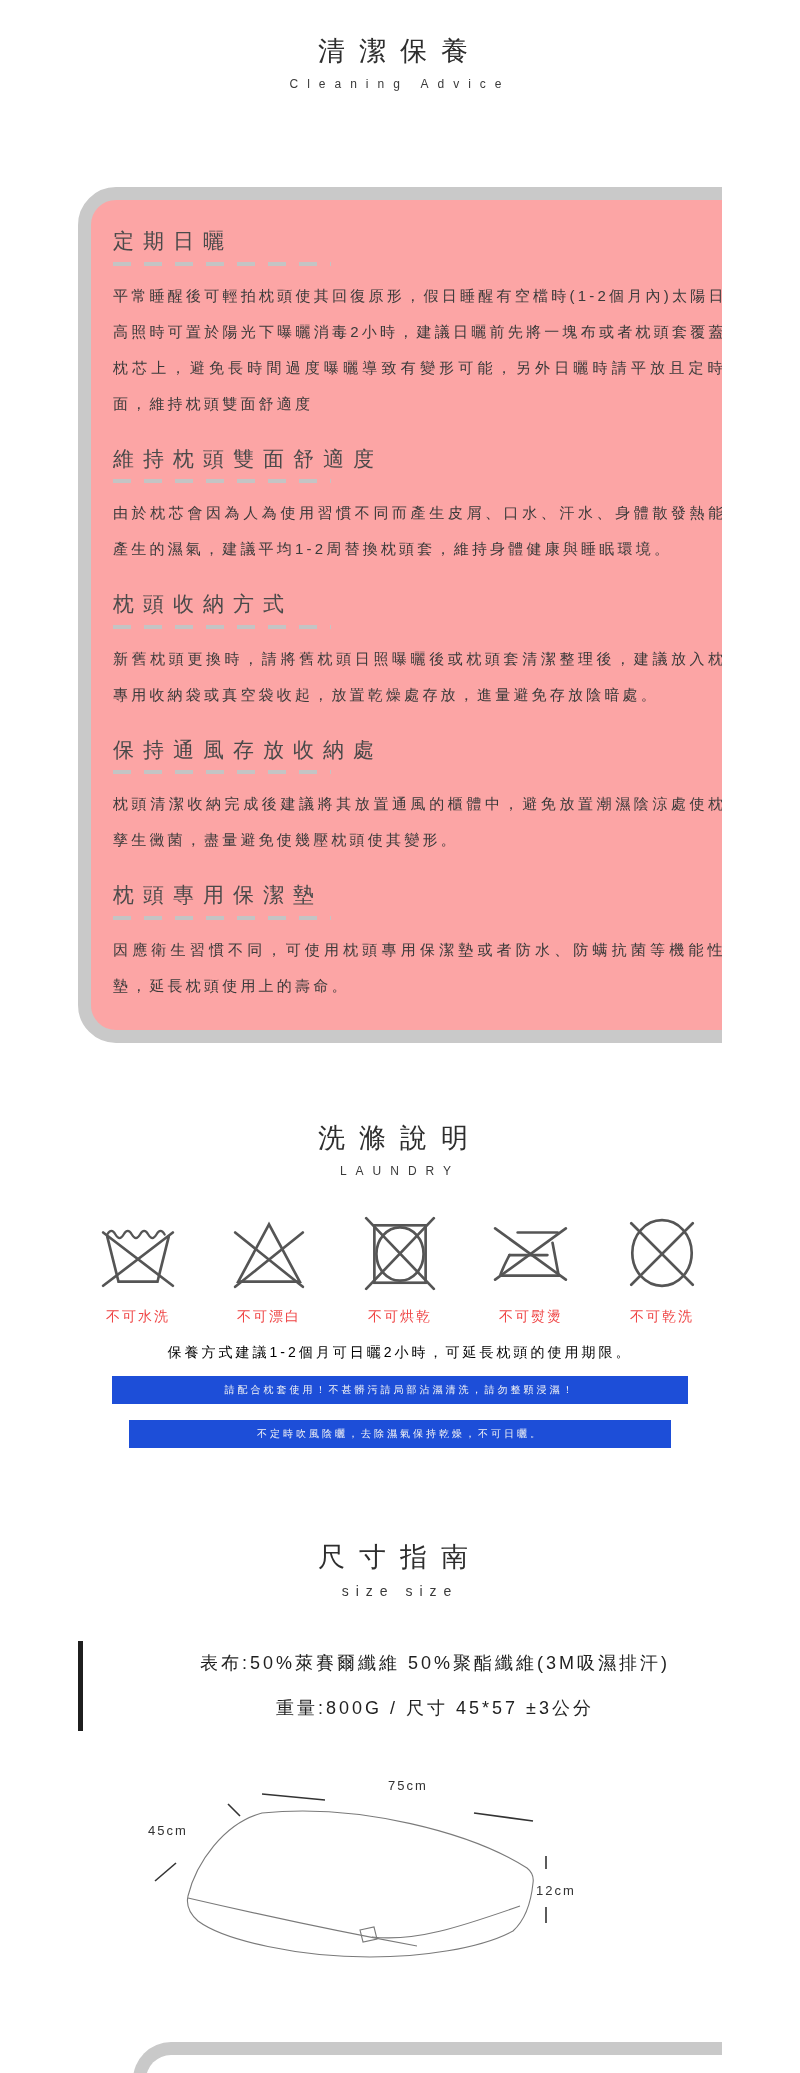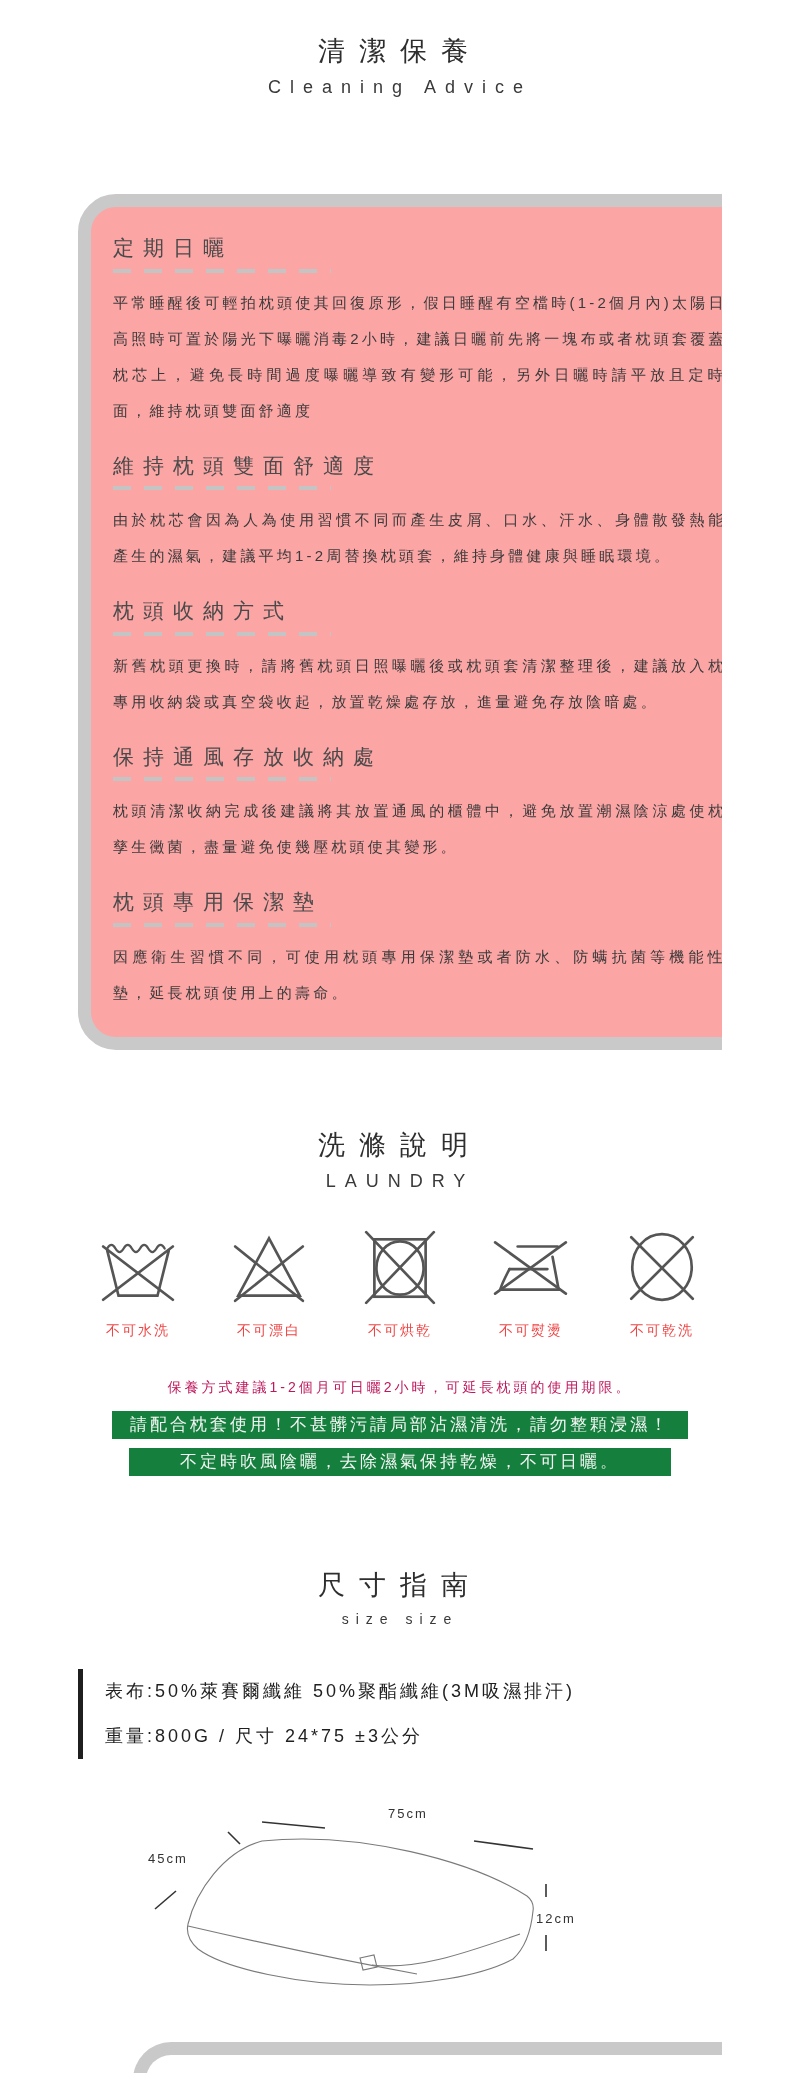--- a/index.html
+++ b/index.html
@@ -16,21 +16,21 @@
   .block-title{
     text-align:center;
     font-size:27px;
     letter-spacing:14px;
     color:#2e2e2e;
     font-weight:400;
     line-height:1.3;
   }
   .block-subtitle{
     text-align:center;
-    font-size:18px;
+    font-size:12px;
     letter-spacing:9px;
     color:#3a3a3a;
     margin-top:8px;
   }
   .title-top{padding-top:34px;}
   
   .care-box{
     width:632px;
     margin:96px auto 0 auto;
     border:13px solid #c9c9c9;
@@ -70,31 +70,31 @@
   .icon-cell{width:96px;text-align:center;}
   .icon-cell svg{display:block;margin:0 auto;}
   .icon-label{
     margin-top:14px;
     font-size:14px;
     letter-spacing:2px;
     color:#ef4444;
     white-space:nowrap;
   }
   .laundry-note{
-    margin-top:39px;
+    margin-top:18px;
     text-align:center;
     font-size:14px;
     letter-spacing:3px;
-    color:#be185d;
+    color:#000000;
   }
   .banner{
-    margin:9px auto 9px auto;
-    background:#15803d;
+    margin:9px auto 16px auto;
+    background:#1d4ed8;
     color:#f5f5f5;
-    font-size:17px;
+    font-size:10px;
     letter-spacing:3px;
     text-align:center;
     height:28px;
     line-height:28px;
     white-space:nowrap;
     overflow:hidden;
   }
   .banner-1{width:576px;margin-top:14px;}
   .banner-2{width:542px;}
   
@@ -106,20 +106,21 @@
     border-left:5px solid #1f1f1f;
     padding-left:22px;
   }
   .spec-line{
     font-size:18px;
     letter-spacing:3px;
     line-height:45px;
     color:#1f1f1f;
     font-weight:500;
     white-space:nowrap;
+    text-align:center;
   }
   
   .pillow-wrap{margin:34px auto 0 auto;width:560px;}
   .pillow-wrap svg{display:block;}
   .dim-label{
     font-size:13px;
     letter-spacing:2px;
     fill:#333333;
     font-family:"Liberation Sans","DejaVu Sans",sans-serif;
   }
@@ -247,21 +248,21 @@
 
   <div class="laundry-note">保養方式建議1-2個月可日曬2小時，可延長枕頭的使用期限。</div>
   <div class="banner banner-1">請配合枕套使用！不甚髒污請局部沾濕清洗，請勿整顆浸濕！</div>
   <div class="banner banner-2">不定時吹風陰曬，去除濕氣保持乾燥，不可日曬。</div>
 
   <div class="size-title block-title">尺寸指南</div>
   <div class="block-subtitle size-subtitle">size size</div>
 
   <div class="specs">
     <div class="spec-line">表布:50%萊賽爾纖維 50%聚酯纖維(3M吸濕排汗)</div>
-    <div class="spec-line">重量:800G / 尺寸 24*75 ±3公分</div>
+    <div class="spec-line">重量:800G / 尺寸 45*57 ±3公分</div>
   </div>
 
   <div class="pillow-wrap">
     <svg width="560" height="230" viewBox="0 0 560 230" fill="none">
 
       <g stroke="#7a7a7a" stroke-width="1.1">
         <path d="M68,131 C76,98 104,58 142,48 C240,38 352,68 407,103 C412,107 414,112 413,118 C411,138 404,156 393,166 C360,184 300,192 250,192 C180,192 105,176 78,156 C70,149 66,140 68,131 Z"></path>
         <path d="M68,133 C150,152 215,166 297,181"></path>
         <path d="M252,172 C295,177 340,162 400,141"></path>
         <path d="M240,165 L254,162 L257,174 L243,177 Z"></path>

